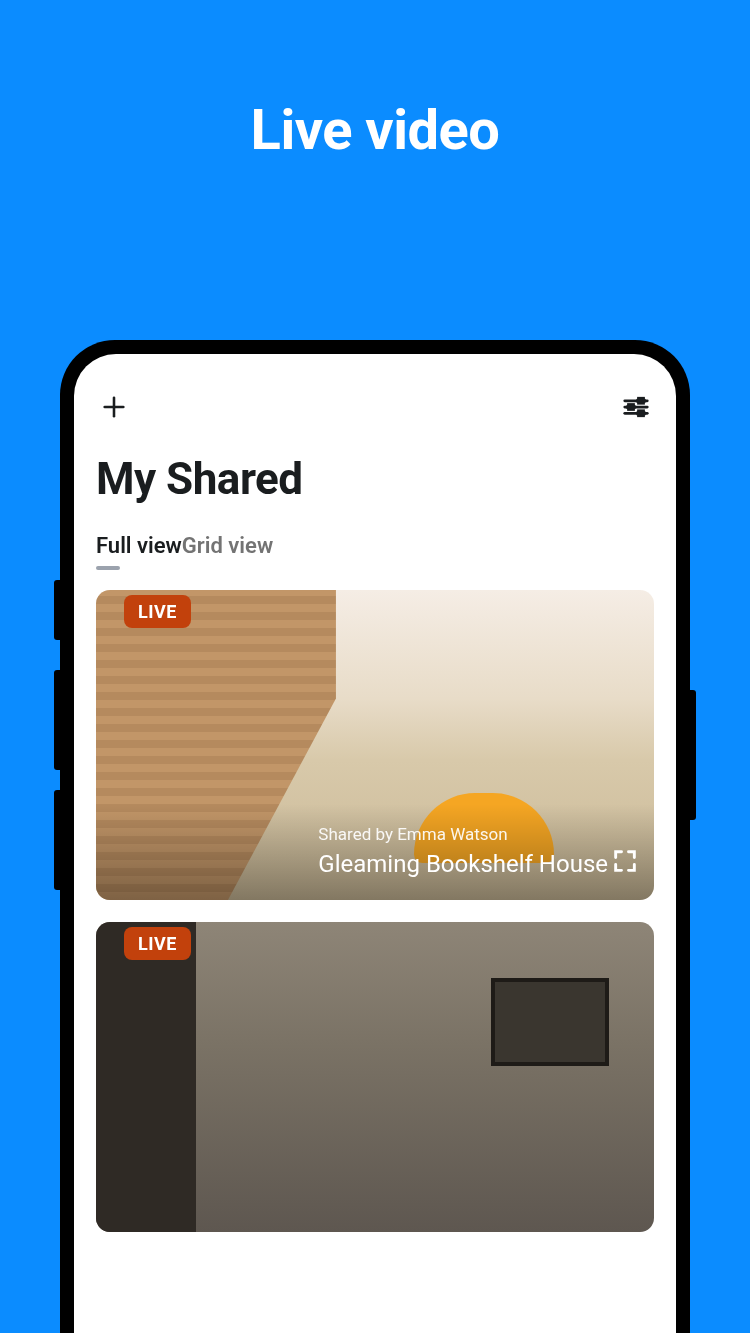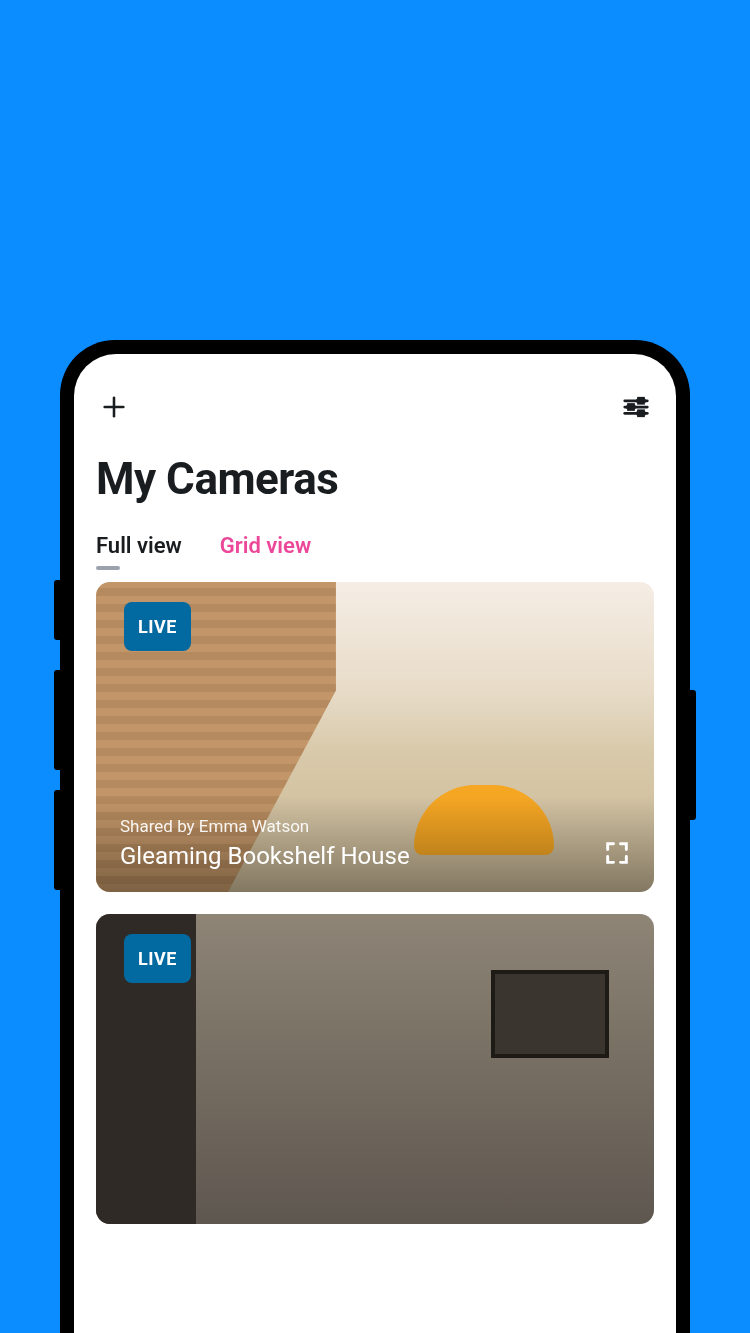--- a/index.html
+++ b/index.html
@@ -96,27 +96,26 @@
     }
     .page-title {
       font-size: 44px;
       font-weight: 700;
       color: #1a1d1f;
       padding: 18px 22px 28px 22px;
       letter-spacing: -0.5px;
     }
     .tabs {
       display: flex;
-      gap: 38px;
-      padding: 0 22px 24px 22px;
+      padding: 0 22px 32px 22px;
     }
     .tab {
       font-size: 22px;
       font-weight: 600;
-      color: #ec4899;
+      color: #737373;
       position: relative;
       cursor: pointer;
     }
     .tab.active {
       color: #1a1d1f;
     }
     .tab.active::after {
       content: '';
       position: absolute;
       left: 0;
@@ -177,39 +176,39 @@
     .card-bg2::after {
       content:'';
       position:absolute;
       right:8%; top:18%;
       width:110px; height:80px;
       background:#3a362f;
       border:4px solid #1e1b17;
     }
     .live-badge {
       position: absolute;
-      top: 20px;
+      top: 5px;
       left: 28px;
-      background: #0369a1;
+      background: #c2410c;
       color: #fff;
       font-weight: 700;
       font-size: 18px;
-      padding: 14px 14px;
+      padding: 6px 14px;
       border-radius: 8px;
       letter-spacing: 0.5px;
     }
     .card-overlay {
       position: absolute;
       left: 0;
       right: 0;
       bottom: 0;
-      padding: 20px 20px 22px 24px;
+      padding: 20px 12px 22px 24px;
       display: flex;
       align-items: flex-end;
-      justify-content: space-between;
+      justify-content: flex-end;
       background: linear-gradient(180deg, rgba(0,0,0,0) 0%, rgba(0,0,0,0.35) 100%);
     }
     .card-text {
       color: #fff;
     }
     .card-shared {
       font-size: 17px;
       font-weight: 400;
       opacity: 0.92;
       margin-bottom: 6px;
@@ -225,21 +224,21 @@
       display: flex;
       align-items: center;
       justify-content: center;
       cursor: pointer;
     }
   </style>
 </head>
 <body>
 
 <div class="promo-title">
-  <br>
+  <span>Live video</span><br>
 </div>
 
 <div class="phone-frame">
   <div class="phone-buttons-left"></div>
   <div class="phone-buttons-left2"></div>
   <div class="phone-buttons-left3"></div>
   <div class="phone-buttons-right"></div>
 
   <div class="phone-screen">
 
@@ -258,21 +257,21 @@
             <rect x="14" y="5" width="4" height="4" fill="#fff"></rect>
             <rect x="6" y="10" width="4" height="4" fill="#fff"></rect>
             <rect x="14" y="15" width="4" height="4" fill="#fff"></rect>
             <line x1="14" y1="7" x2="18" y2="7" stroke-width="4"></line>
             <line x1="6" y1="12" x2="10" y2="12" stroke-width="4"></line>
             <line x1="14" y1="17" x2="18" y2="17" stroke-width="4"></line>
           </svg>
       </div>
     </div>
 
-    <div class="page-title">My Cameras</div>
+    <div class="page-title">My Shared</div>
 
     <div class="tabs">
       <div class="tab active">
         <span>Full view</span>
       </div>
       <div class="tab">
         <span>Grid view</span>
       </div>
     </div>
 

